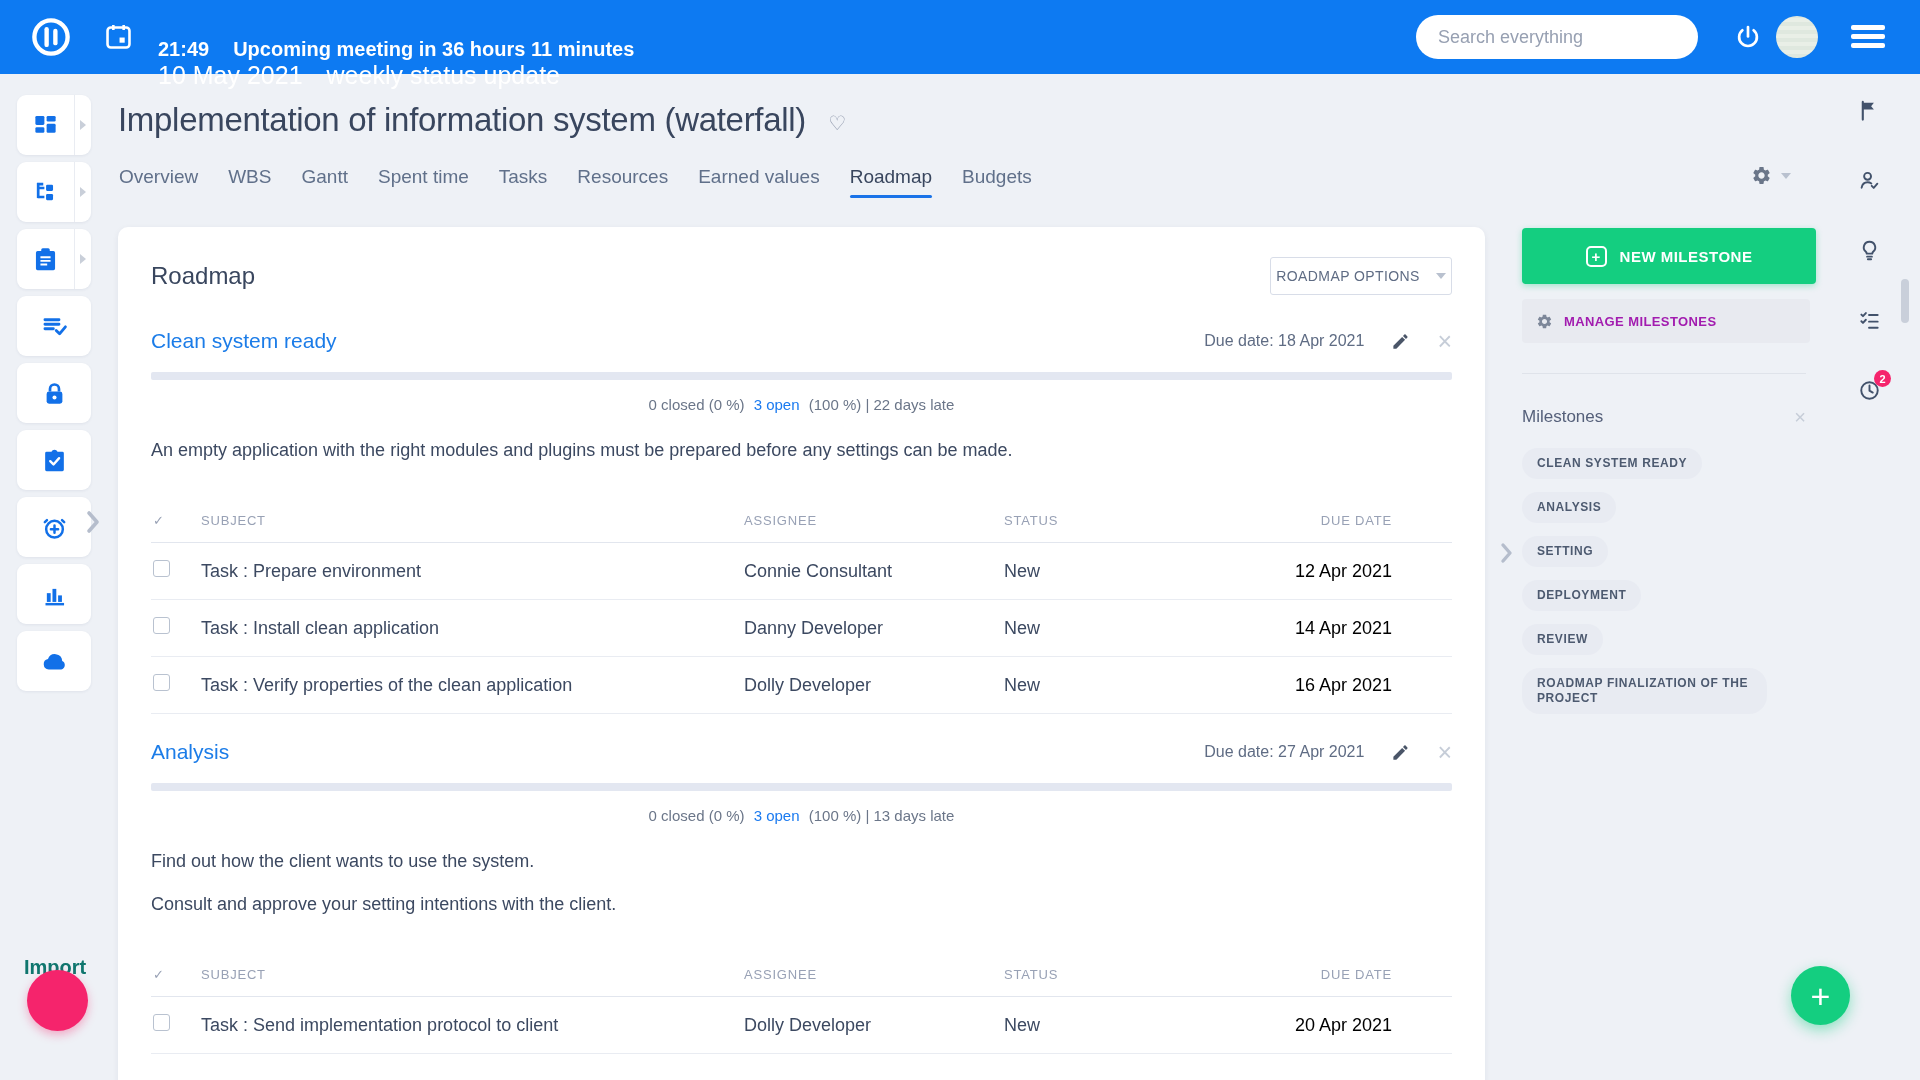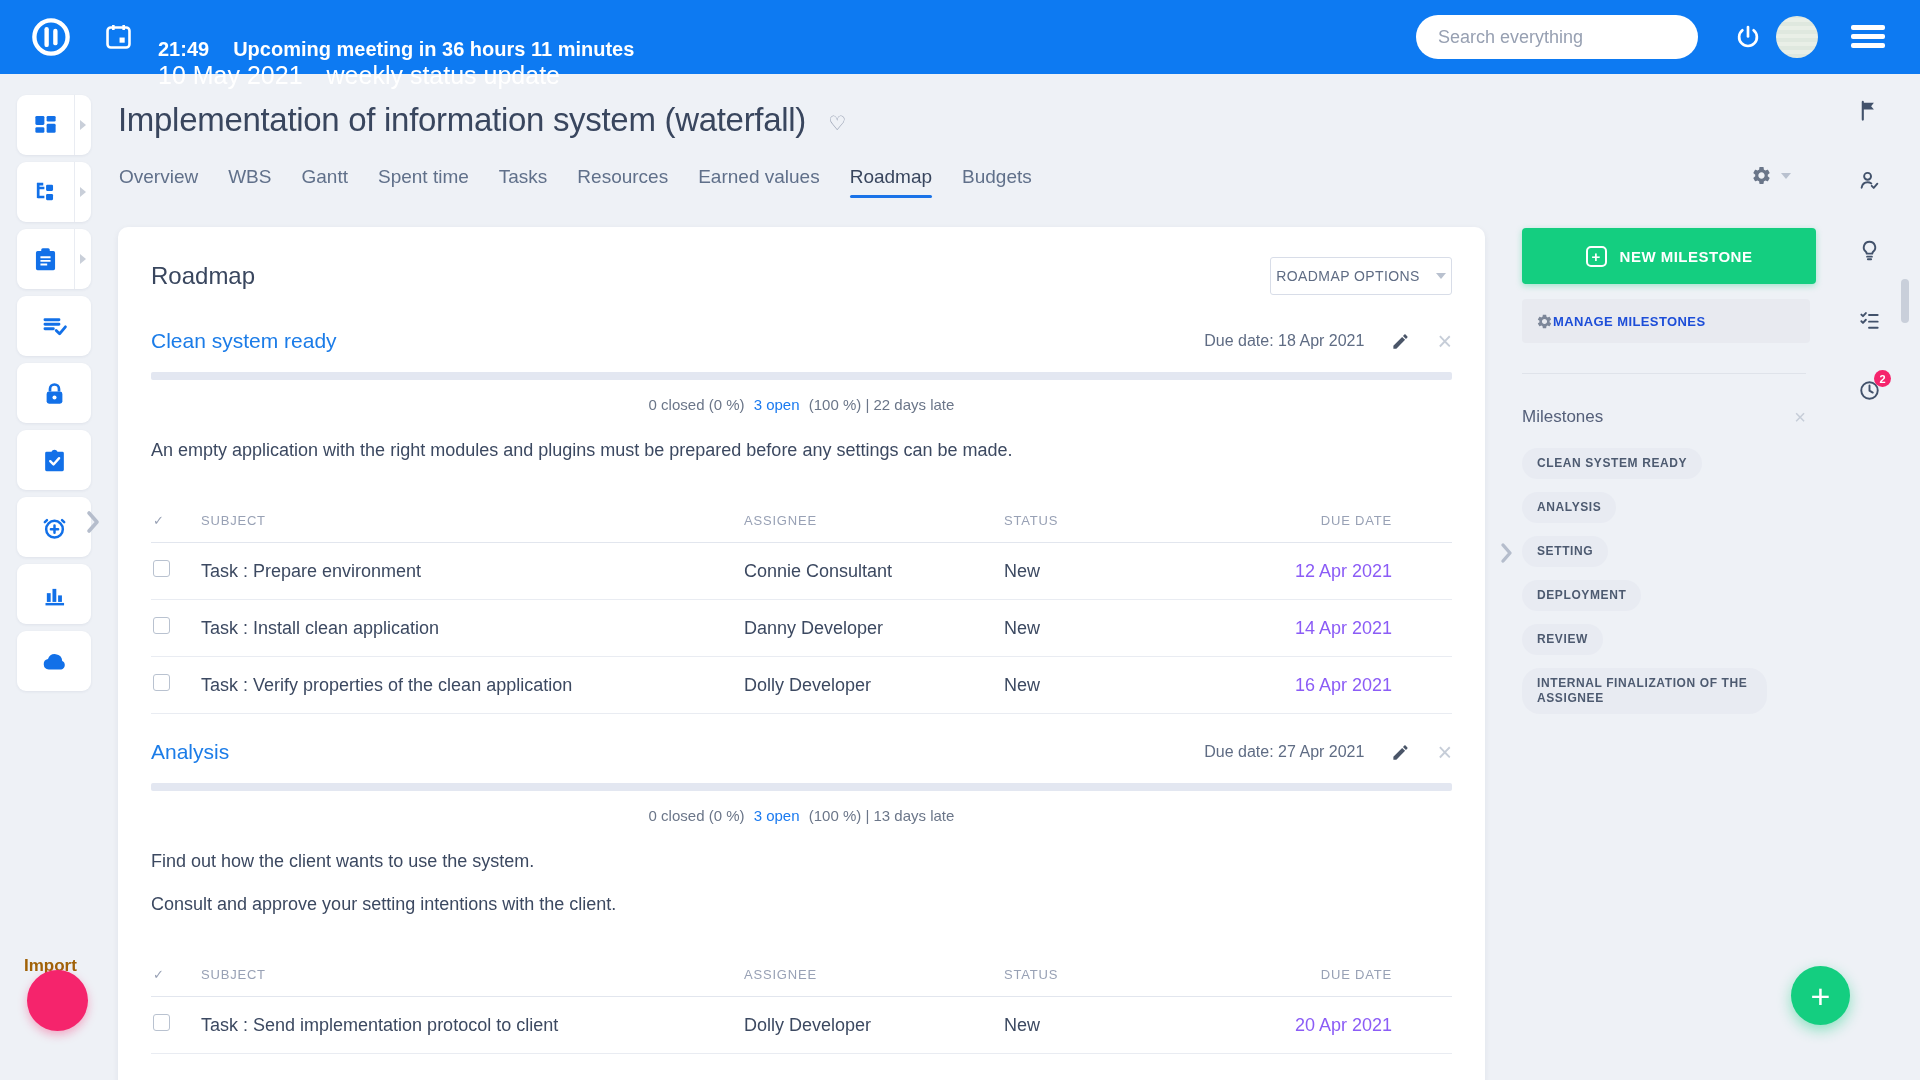--- a/index.html
+++ b/index.html
@@ -33,21 +33,21 @@
   .burger { position:absolute; left:1851px; top:25px; width:34px; cursor:pointer; }
   .burger i { display:block; height:5px; background:#fff; border-radius:2px; margin-bottom:4px; }
 
   
   .tiles { position:absolute; left:17px; top:95px; width:74px; }
   .tile { width:74px; height:60px; background:#fff; border-radius:9px; margin-bottom:7px;
     display:flex; align-items:center; box-shadow:0 1px 3px rgba(30,45,80,.07); cursor:pointer; }
   .tile-icon { flex:1; display:flex; justify-content:center; align-items:center; }
   .tile-sub { width:17px; height:100%; border-left:1px solid #e9ecf2; display:flex; align-items:center; justify-content:center; }
   .side-chevron { position:absolute; left:86px; top:510px; cursor:pointer; }
-  .import-label { position:absolute; left:24px; top:956px; color:#a16207; font-size:17px; font-weight:700; }
+  .import-label { position:absolute; left:24px; top:956px; color:#0f766e; font-size:20px; font-weight:700; }
   .import-fab { position:absolute; left:27px; top:970px; width:61px; height:61px; border-radius:50%;
     background:#f5246c; box-shadow:0 4px 10px rgba(245,36,108,.35); cursor:pointer; }
 
   
   .main { position:absolute; left:118px; top:74px; width:1367px; height:1006px; }
   .page-title { position:absolute; left:0; top:27px; display:flex; align-items:center; }
   .page-title h1 { font-size:33px; font-weight:500; color:#39465e; letter-spacing:-.3px; }
   .fav-heart { font-size:20px; color:#98a1b3; margin-left:22px; margin-top:6px; cursor:pointer; }
   .tabs { position:absolute; left:1px; top:92px; display:flex; gap:30px; }
   .tab { position:relative; font-size:19px; color:#60708a; cursor:pointer; white-space:nowrap; }
@@ -78,34 +78,34 @@
   .ms-desc { margin-top:24px; }
   .ms-desc p { font-size:18px; color:#3c4961; margin-bottom:17px; line-height:26px; }
   .ms-table { margin-top:36px; }
   .trow { display:grid; grid-template-columns:50px 543px 260px 180px 1fr; align-items:center;
     border-bottom:1px solid #e9ecf2; }
   .trow.thead { height:44px; border-bottom:1px solid #e2e6ee; }
   .trow.thead > div { font-size:13px; color:#98a1b5; letter-spacing:.8px; }
   .trow.body-row { height:57px; font-size:18px; color:#3c4961; }
   .c-check { padding-left:2px; }
   .c-due { text-align:right; padding-right:60px; }
-  .body-row .c-due { color:#8b5cf6; }
+  .body-row .c-due { color:#000000; }
   .checkbox { width:17px; height:17px; border:1.5px solid #b9c2d0; border-radius:3px; background:#fff;
     display:inline-block; cursor:pointer; }
   .c-subject { cursor:pointer; }
 
   
   .right-panel { position:absolute; left:1522px; top:228px; width:294px; }
   .btn-new { height:56px; background:#14ce80; border-radius:4px; display:flex; align-items:center;
     justify-content:center; gap:13px; color:#fff; font-size:15px; font-weight:700; letter-spacing:.5px;
     cursor:pointer; box-shadow:0 2px 6px rgba(20,206,128,.35); }
   .plus-box { width:21px; height:21px; border:2px solid #fff; border-radius:5px; display:flex;
     align-items:center; justify-content:center; font-size:15px; font-weight:700; line-height:1; }
   .btn-manage { margin-top:15px; height:44px; width:288px; background:#e8eaf0; border-radius:4px;
-    display:flex; align-items:center; padding-left:14px; color:#1d4ed8; font-size:13px;
+    display:flex; align-items:center; padding-left:14px; gap:11px; color:#a21caf; font-size:13px;
     font-weight:700; letter-spacing:.4px; cursor:pointer; }
   .panel-divider { margin-top:30px; border-top:1px solid #dfe3ea; width:284px; }
   .milestones-head { margin-top:33px; display:flex; justify-content:space-between; align-items:center; width:284px; }
   .milestones-head .mh-title { font-size:17px; color:#55607a; }
   .chips { margin-top:21px; }
   .chip { display:table; background:#e8ebf2; border-radius:16px; padding:8px 15px; font-size:12px;
     font-weight:700; color:#4d5a70; letter-spacing:.6px; margin-bottom:13px; cursor:pointer; line-height:15px; }
   .chip.wide { max-width:245px; border-radius:18px; }
 
   .panel-chevron { position:absolute; left:1500px; top:542px; cursor:pointer; }
@@ -418,21 +418,21 @@
   <div class="milestones-head">
     <span class="mh-title">Milestones</span>
     <span class="icon-x" style="font-size:20px;">×</span>
   </div>
   <div class="chips">
     <span class="chip">CLEAN SYSTEM READY</span>
     <span class="chip">ANALYSIS</span>
     <span class="chip">SETTING</span>
     <span class="chip">DEPLOYMENT</span>
     <span class="chip">REVIEW</span>
-    <span class="chip wide">INTERNAL FINALIZATION OF THE ASSIGNEE</span>
+    <span class="chip wide">ROADMAP FINALIZATION OF THE PROJECT</span>
   </div>
 </aside>
 
 <span class="panel-chevron">
   <svg width="13" height="22" viewBox="0 0 13 22" fill="none" stroke="#b5bdcc" stroke-width="3.4" stroke-linecap="round" stroke-linejoin="round">
       <path d="M3 3l7 8-7 8"></path>
     </svg>
 </span>
 
 <div class="rail">

